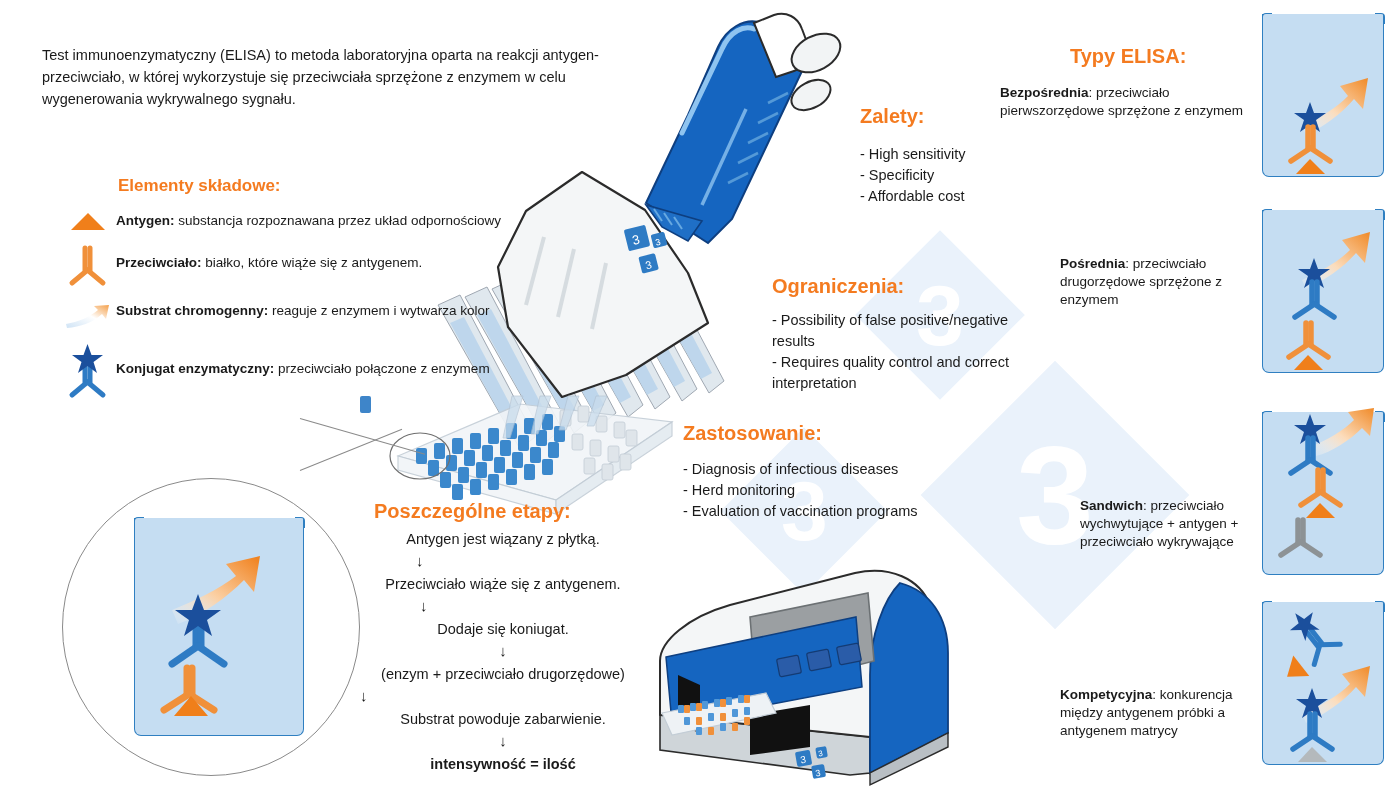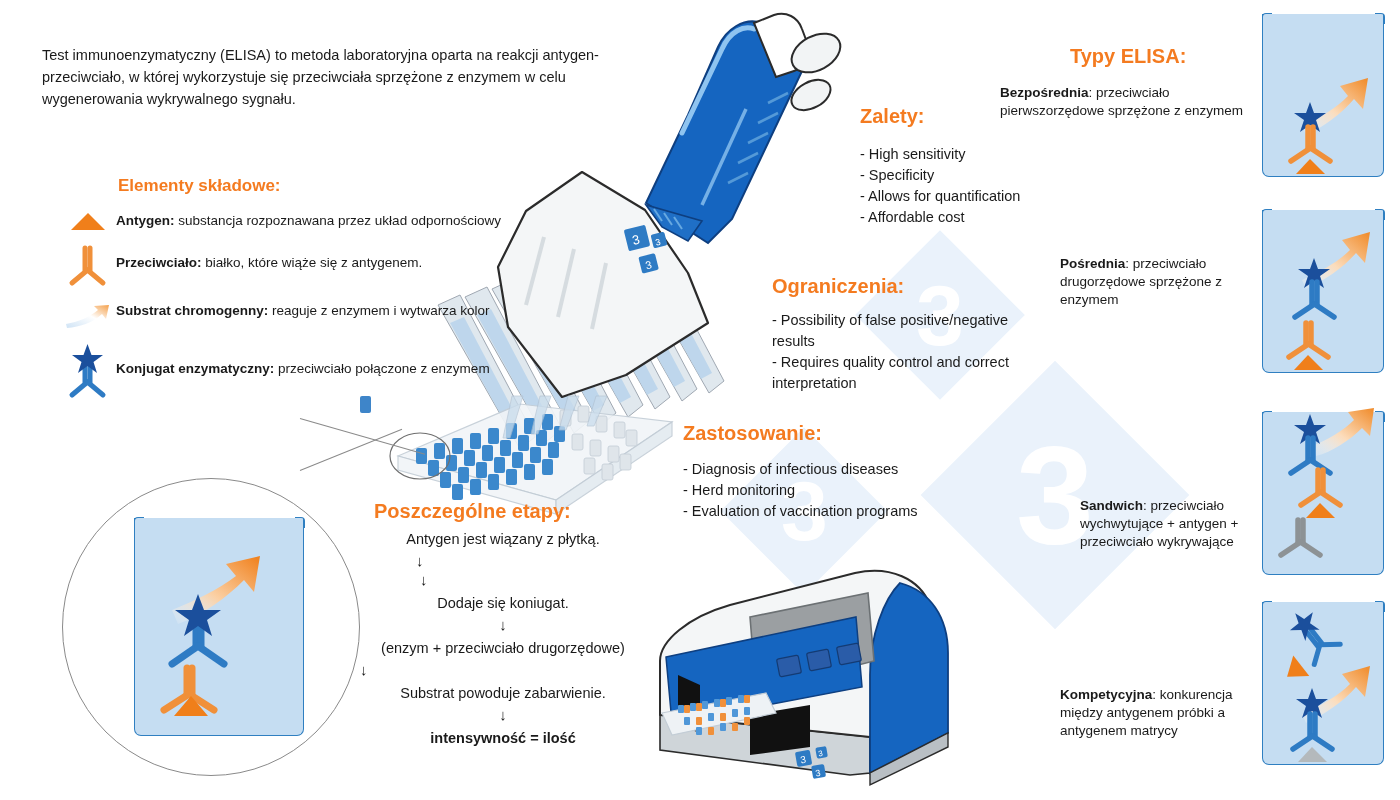--- a/index.html
+++ b/index.html
@@ -433,21 +433,20 @@
         <b>Konjugat enzymatyczny:</b><span> przeciwciało połączone z enzymem</span>
       </div>
     </div>
   </div>
 
   <div class="sec" id="advantages">
     <div class="hd">Zalety:</div>
     <ul>
       <li>- High sensitivity</li>
       <li>- Specificity</li>
-      <li>- Allows for quantification</li>
       <li>- Affordable cost</li>
     </ul>
   </div>
 
   <div class="sec" id="limits">
     <div class="hd">Ograniczenia:</div>
     <ul>
       <li>- Possibility of false positive/negative results</li>
       <li>- Requires quality control and correct interpretation</li>
     </ul>
@@ -459,20 +458,21 @@
       <li>- Diagnosis of infectious diseases</li>
       <li>- Herd monitoring</li>
       <li>- Evaluation of vaccination programs</li>
     </ul>
   </div>
 
   <div class="sec" id="steps">
     <div class="hd">Poszczególne etapy:</div>
     <div class="step">Antygen jest wiązany z płytką.</div>
     <div class="arrow l1">↓</div>
+    <div class="step">Przeciwciało wiąże się z antygenem.</div>
     <div class="arrow l2">↓</div>
     <div class="step">Dodaje się koniugat.</div>
     <div class="arrow l3">↓</div>
     <div class="step">(enzym + przeciwciało drugorzędowe)</div>
     <div class="arrow l4">↓</div>
     <div class="step">Substrat powoduje zabarwienie.</div>
     <div class="arrow l5">↓</div>
     <div class="step final">intensywność = ilość</div>
   </div>
 

